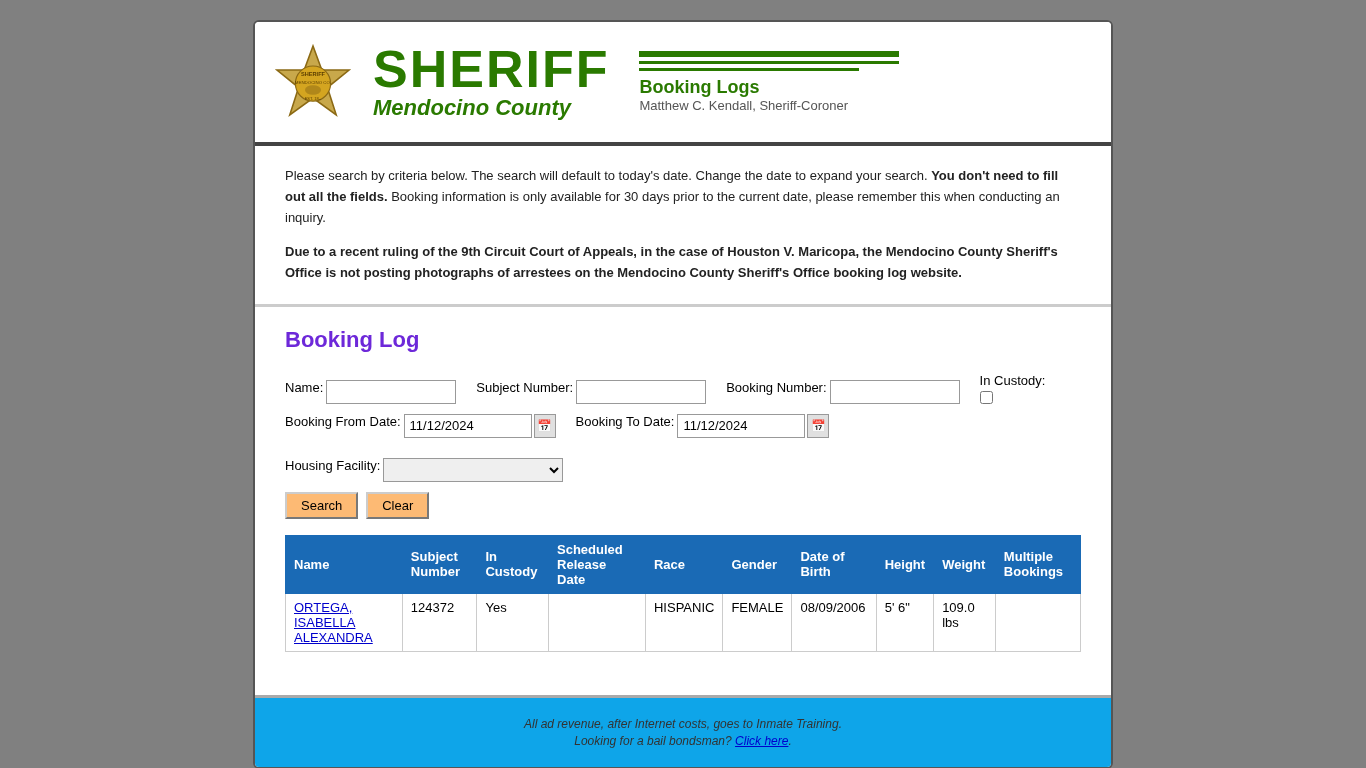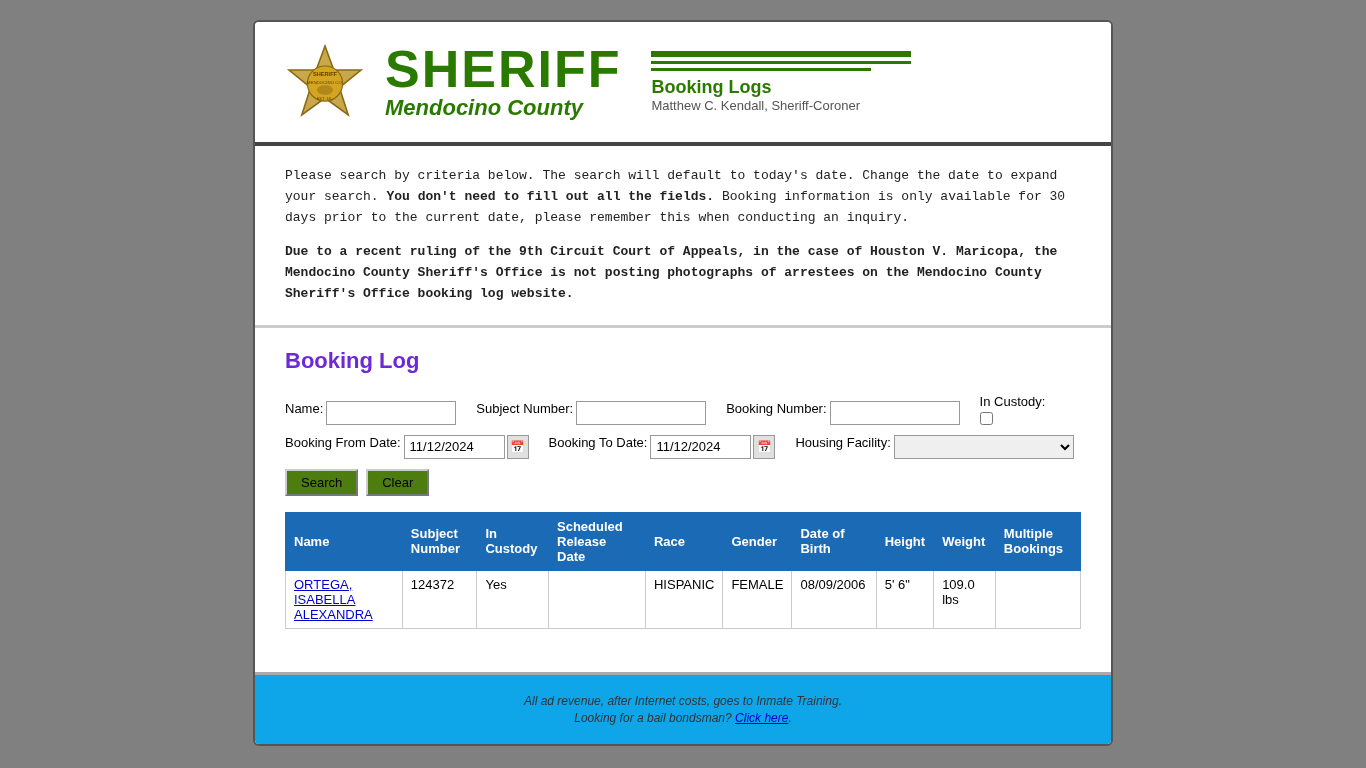--- a/index.html
+++ b/index.html
@@ -13,21 +13,21 @@
       width: 860px;
       margin: 20px auto;
       background: #fff;
       border: 2px solid #555;
       border-radius: 6px;
       overflow: hidden;
     }
     
     .header {
       background: #fff;
-      padding: 20px 30px;
+      padding: 20px 18px;
       display: flex;
       align-items: center;
       gap: 20px;
       border-bottom: 4px solid #444;
     }
     .sheriff-badge {
       width: 80px;
       height: 80px;
       flex-shrink: 0;
     }
@@ -83,21 +83,20 @@
     .notice-section {
       background: #fff;
       padding: 20px 30px;
       border-bottom: 3px solid #ccc;
     }
     .notice-section p {
       font-size: 13px;
       line-height: 1.6;
       margin-bottom: 14px;
       color: #222;
-      font-family: Liberation Mono, monospace;
     }
     .notice-section p:last-child {
       margin-bottom: 0;
     }
     .bold-text { font-weight: bold; }
     
     .main-content {
       background: #fff;
       padding: 20px 30px;
     }
@@ -135,21 +134,21 @@
     }
     .name-input { width: 130px; }
     .subject-input { width: 130px; }
     .booking-num-input { width: 130px; }
     .date-wrapper {
       display: flex;
       align-items: center;
       gap: 2px;
     }
     .date-input {
-      width: 101px;
+      width: 128px;
       border: 1px solid #999;
       padding: 3px 5px;
       font-size: 13px;
       height: 24px;
     }
     .cal-btn {
       width: 22px;
       height: 24px;
       background: #e0e0e0;
       border: 1px solid #999;
@@ -177,21 +176,21 @@
     }
     .btn-row {
       display: flex;
       gap: 8px;
       margin-top: 6px;
     }
     .btn {
       padding: 4px 14px;
       font-size: 13px;
       border: 2px outset #ccc;
-      background: #4d7c0f;
+      background: #fdba74;
       cursor: pointer;
     }
     
     .results-table {
       width: 100%;
       border-collapse: collapse;
       font-size: 13px;
       margin-top: 10px;
     }
     .results-table thead tr {

